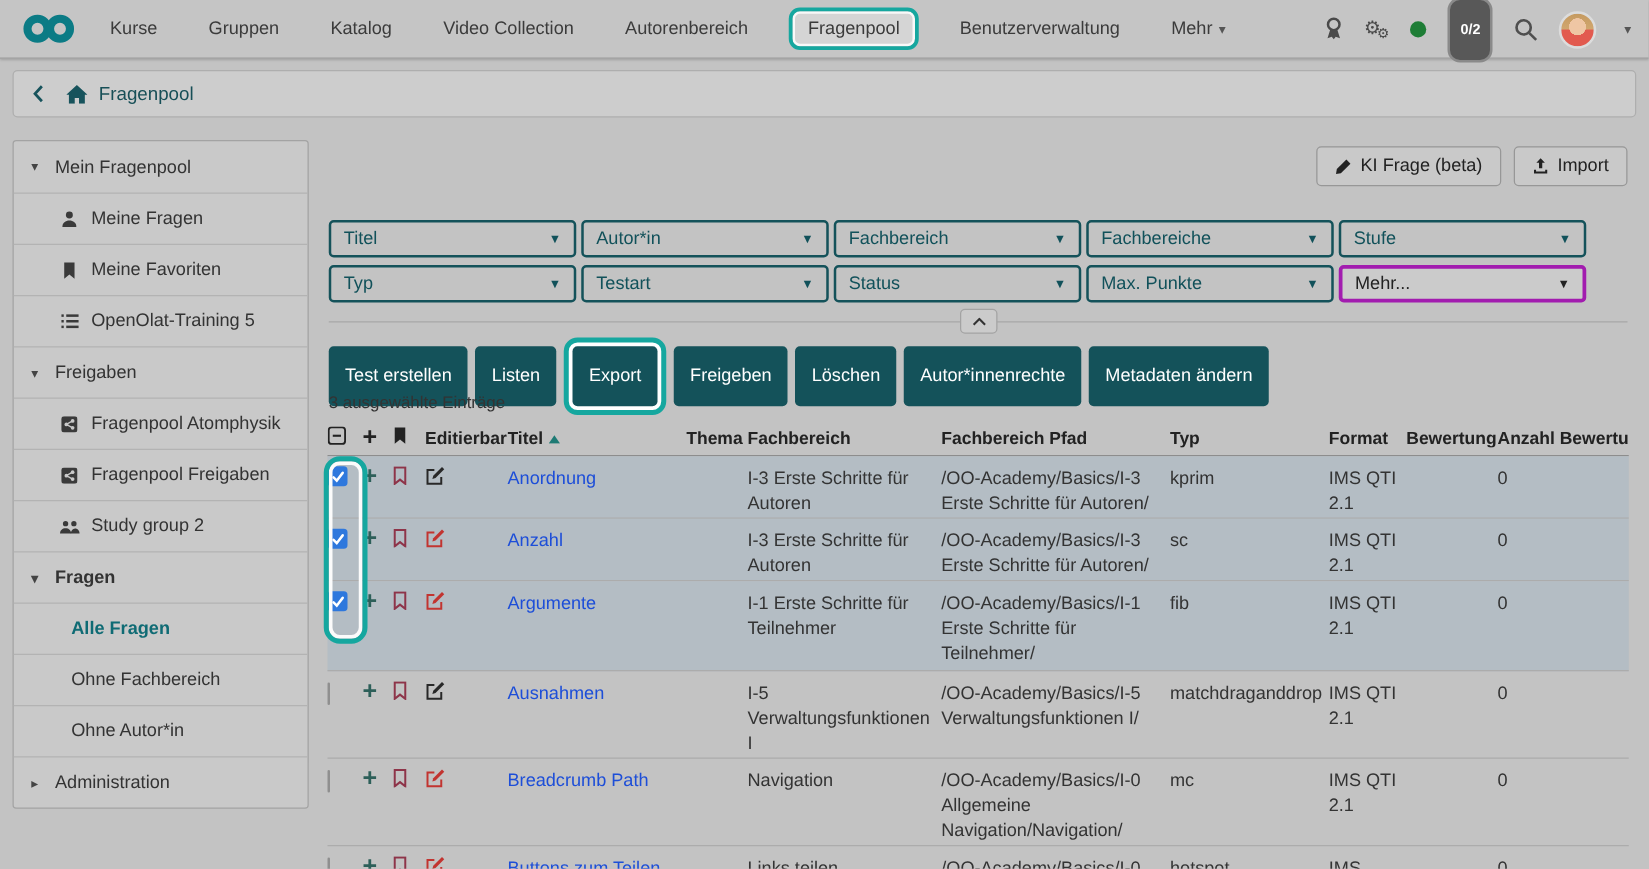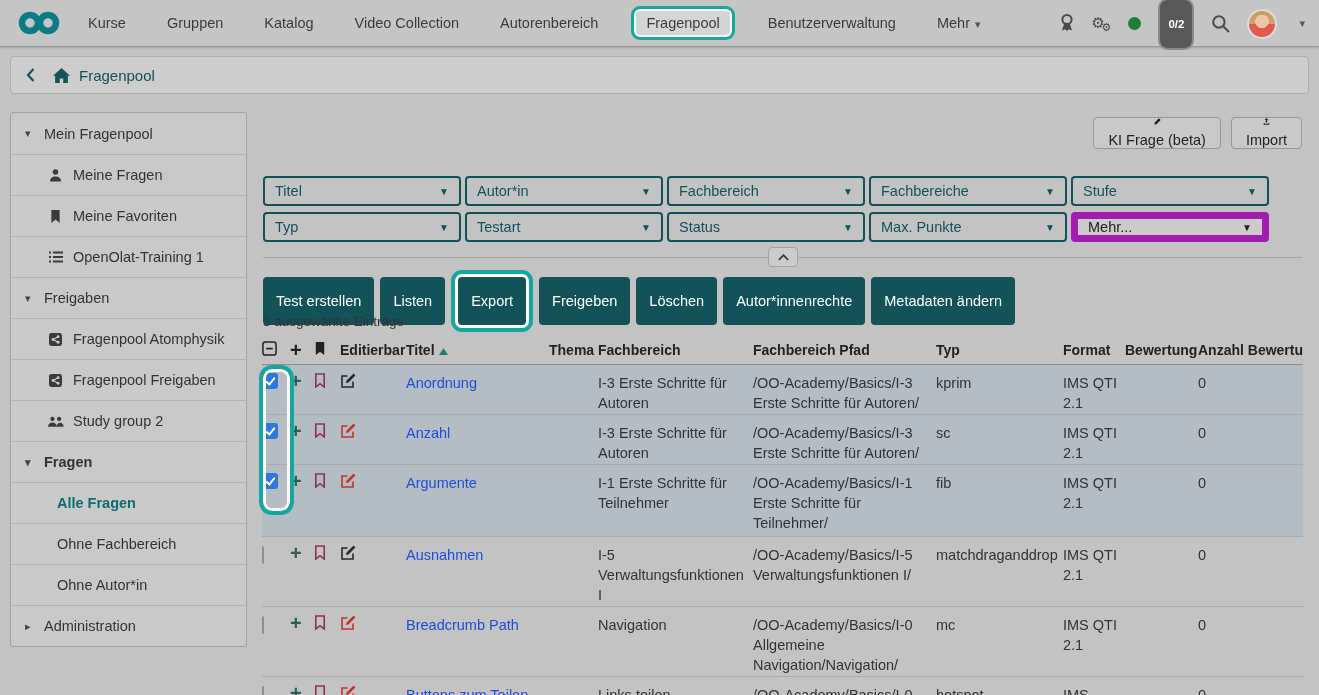--- a/index.html
+++ b/index.html
@@ -44,29 +44,29 @@
   .side-item .caret { width:12px; font-size:11px; color:#444; margin:0 7px 0 14px; }
   .side-item.lvl1 { padding-left:36px; }
   .side-item.lvl1 .sicon { width:17px; margin-right:9px; display:flex; justify-content:center; }
   .side-item.lvl1.noicon { padding-left:46px; }
   .side-item.sel { color:#0f6b74; font-weight:bold; }
   .side-item.boldhead { font-weight:bold; }
 
   
   .top-actions { position:absolute; top:117px; right:17px; display:flex; gap:10px; }
   .gray-btn { display:flex; align-items:center; gap:7px; background:#c9c9c9; border:1px solid #979797;
-              border-radius:4px; padding:0 14px; height:32px; font-size:14.5px; color:#222; cursor:pointer;flex-direction:column; }
+              border-radius:4px; padding:0 14px; height:32px; font-size:14.5px; color:#222; cursor:pointer; }
 
   
   .filters { position:absolute; left:263px; display:grid; grid-template-columns:repeat(5,198px); gap:4px; }
   .f1 { top:176px; } .f2 { top:212px; }
   .filter { height:30px; border:2px solid #14525a; border-radius:4px; color:#11515a; font-size:14.5px;
             display:flex; align-items:center; justify-content:space-between; padding:0 10px; cursor:pointer; }
   .filter .dd { font-size:10px; }
-  .filter.plain { border:7px solid #a21caf; color:#222; background:#cbcbcb; }
+  .filter.plain { border:3px solid #a21caf; color:#222; background:#cbcbcb; }
 
   .hdivider { position:absolute; left:263px; top:257px; width:1039px; height:1px; background:#a8a8a8; }
   .collapse-btn { position:absolute; left:768px; top:247px; width:30px; height:20px; background:#cbcbcb;
                   border:1px solid #a3a3a3; border-radius:4px; display:flex; align-items:center;
                   justify-content:center; cursor:pointer; z-index:3; }
 
   
   .actions { position:absolute; left:263px; top:277px; display:flex; align-items:center; gap:6px; }
   .teal-btn { background:#14525a; color:#fff; border:none; border-radius:4px; height:48px; padding:0 13px;
               font-size:14.5px; font-family:"Liberation Sans",sans-serif; white-space:nowrap; cursor:pointer; }
@@ -178,21 +178,21 @@
           <g fill="#3a3a3a">
             <rect y="0.5" width="2" height="2"></rect>
             <rect x="4" y="0.5" width="10" height="2"></rect>
             <rect y="5" width="2" height="2"></rect>
             <rect x="4" y="5" width="10" height="2"></rect>
             <rect y="9.5" width="2" height="2"></rect>
             <rect x="4" y="9.5" width="10" height="2"></rect>
           </g>
         </svg>
     </span>
-    <span>OpenOlat-Training 1</span>
+    <span>OpenOlat-Training 5</span>
   </div>
   <div class="side-item">
     <span class="caret">▾</span>
     <span>Freigaben</span>
   </div>
   <div class="side-item lvl1">
     <span class="sicon">
       <svg width="13" height="13" viewBox="0 0 14 14">
           <rect width="14" height="14" rx="2.6" fill="#3a3a3a"></rect>
           <path d="M4.4 7l5.4-3M4.4 7l5.4 3" stroke="#c9c9c9" stroke-width="1.1"></path>

